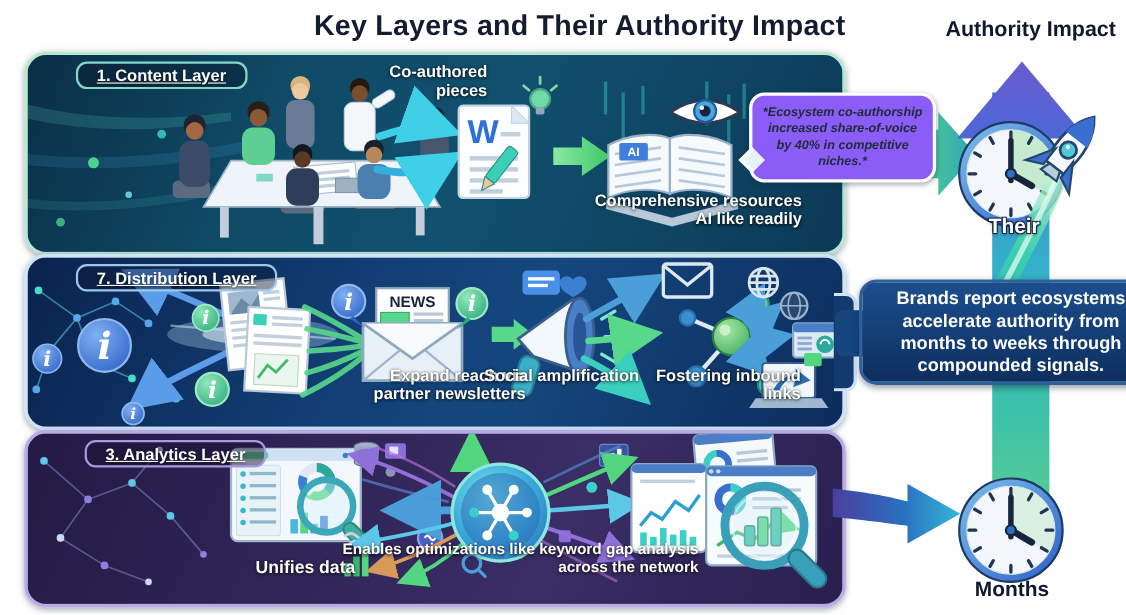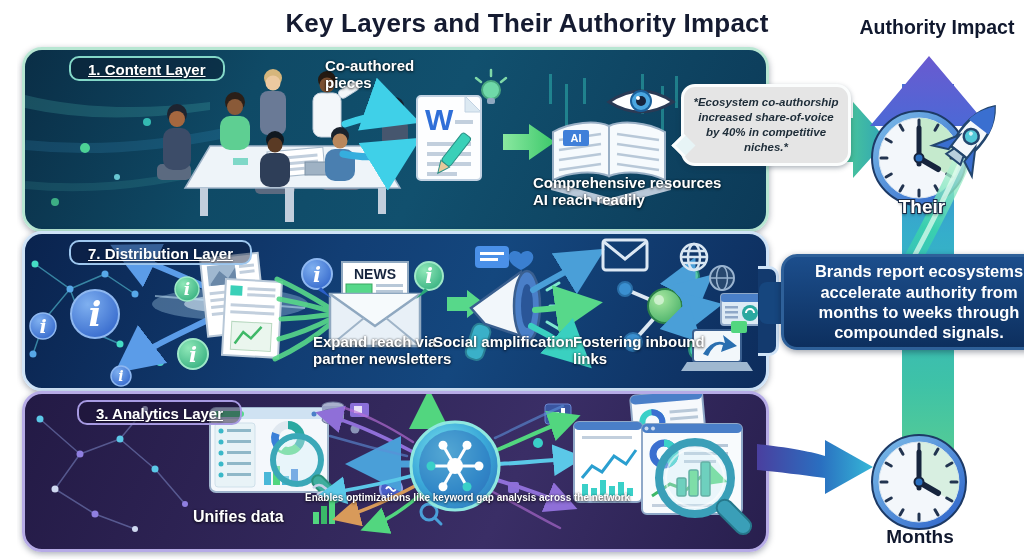--- a/index.html
+++ b/index.html
@@ -18,22 +18,22 @@
           background:linear-gradient(115deg,#0a234e 0%,#123e74 40%,#14477e 60%,#0d2c5c 100%);}
   #layer3{top:391px;height:155px;border:3px solid #b6abe6;
           background:linear-gradient(115deg,#231a45 0%,#33285c 45%,#3a2e66 65%,#281f4e 100%);}
   .layer svg{position:absolute;left:0;top:0;}
   .layer-label{position:absolute;top:6px;padding:3px 17px 1px;border:2px solid #84d8c8;
          border-radius:10px;font-size:15px;font-weight:800;color:#fff;
          background:rgba(8,25,45,.45);text-shadow:0 1px 2px rgba(0,0,0,.5);white-space:nowrap;text-decoration:underline;}
   #layer2 .layer-label{border-color:#9ec7ee;background:rgba(10,25,55,.45);}
   #layer3 .layer-label{border-color:#a79ae2;background:rgba(25,18,50,.5);}
   .cap{position:absolute;color:#fff;font-weight:800;font-size:15px;line-height:1.13;
-       text-align:left;text-shadow:0 1px 3px rgba(0,0,0,.7),0 0 2px rgba(0,0,0,.45);}
-  #callout{left:664px;top:84px;width:152px;background:#e5e5e5;border:3px solid #fbfdfd;
+       text-align:right;text-shadow:0 1px 3px rgba(0,0,0,.7),0 0 2px rgba(0,0,0,.45);}
+  #callout{left:664px;top:84px;width:152px;background:#8b5cf6;border:3px solid #fbfdfd;
        border-radius:14px;box-shadow:0 2px 5px rgba(20,40,60,.35);padding:8px 6px;
        font-size:11.5px;font-style:italic;font-weight:700;color:#1d2c38;line-height:1.3;
        text-align:center;z-index:6;}
   #callout:after{content:"";position:absolute;left:-9px;top:66%;width:14px;height:14px;
        background:#e7f4f6;border-left:3px solid #fbfdfd;border-bottom:3px solid #fbfdfd;
        transform:rotate(45deg);}
   #brands-note{left:764px;top:254px;width:276px;height:96px;border-radius:16px;
        background:linear-gradient(180deg,#1c4e8c,#0d2f5e);border:3px solid #2e6099;
        box-shadow:0 2px 6px rgba(10,20,40,.4);color:#fff;font-size:16.5px;font-weight:800;
        line-height:1.24;text-align:center;display:flex;align-items:center;
@@ -305,21 +305,21 @@
             <line x1="76" y1="74" x2="118" y2="80"></line>
               <line x1="76" y1="84" x2="118" y2="90"></line>
           </g>
           <rect x="22" y="50" width="26" height="16" rx="2" fill="#3f7fd9"></rect>
           <text x="35" y="62" font-size="11" font-weight="bold" fill="#fff" text-anchor="middle">AI</text>
         </g>
       </g>
     </svg>
     <div class="layer-label" style="left:44px;">1. Content Layer</div>
     <div class="cap" style="left:300px;top:8px;width:118px;">Co-authored pieces</div>
-    <div class="cap" style="left:508px;top:125px;width:196px;">Comprehensive resources AI reach readily</div>
+    <div class="cap" style="left:508px;top:125px;width:196px;">Comprehensive resources AI like readily</div>
   </div>
 
   <div class="layer" id="layer2">
     <svg width="741" height="154" viewBox="0 0 741 154">
       <defs>
         <marker id="m2b" markerWidth="9" markerHeight="9" refX="6" refY="4" orient="auto">
           <path d="M0,0 L8,4 L0,8 Z" fill="#5b9ce8"></path>
           </marker>
         <marker id="m2d" markerWidth="9" markerHeight="9" refX="6" refY="4" orient="auto">
           <path d="M0,0 L8,4 L0,8 Z" fill="#4a9fd8"></path>
@@ -732,16 +732,16 @@
           <circle r="36" fill="rgba(210,238,246,.35)" stroke="#3a9fb8" stroke-width="8"></circle>
           <circle r="29" fill="none" stroke="rgba(255,255,255,.55)" stroke-width="2"></circle>
           <g transform="rotate(45)">
             <rect x="34" y="-8" width="42" height="16" rx="8" fill="#3a9fb8" stroke="#26788c" stroke-width="2"></rect>
           </g>
         </g>
       </g>
     </svg>
     <div class="layer-label" style="left:52px;">3. Analytics Layer</div>
     <div class="cap" style="left:168px;top:114px;width:130px;font-size:16px;">Unifies data</div>
-    <div class="cap" style="left:280px;top:98px;width:330px;font-size:10px;">Enables optimizations like keyword gap analysis across the network</div>
+    <div class="cap" style="left:280px;top:98px;width:330px;font-size:14px;">Enables optimizations like keyword gap analysis across the network</div>
   </div>
 
 </div>
 
 </body></html>

